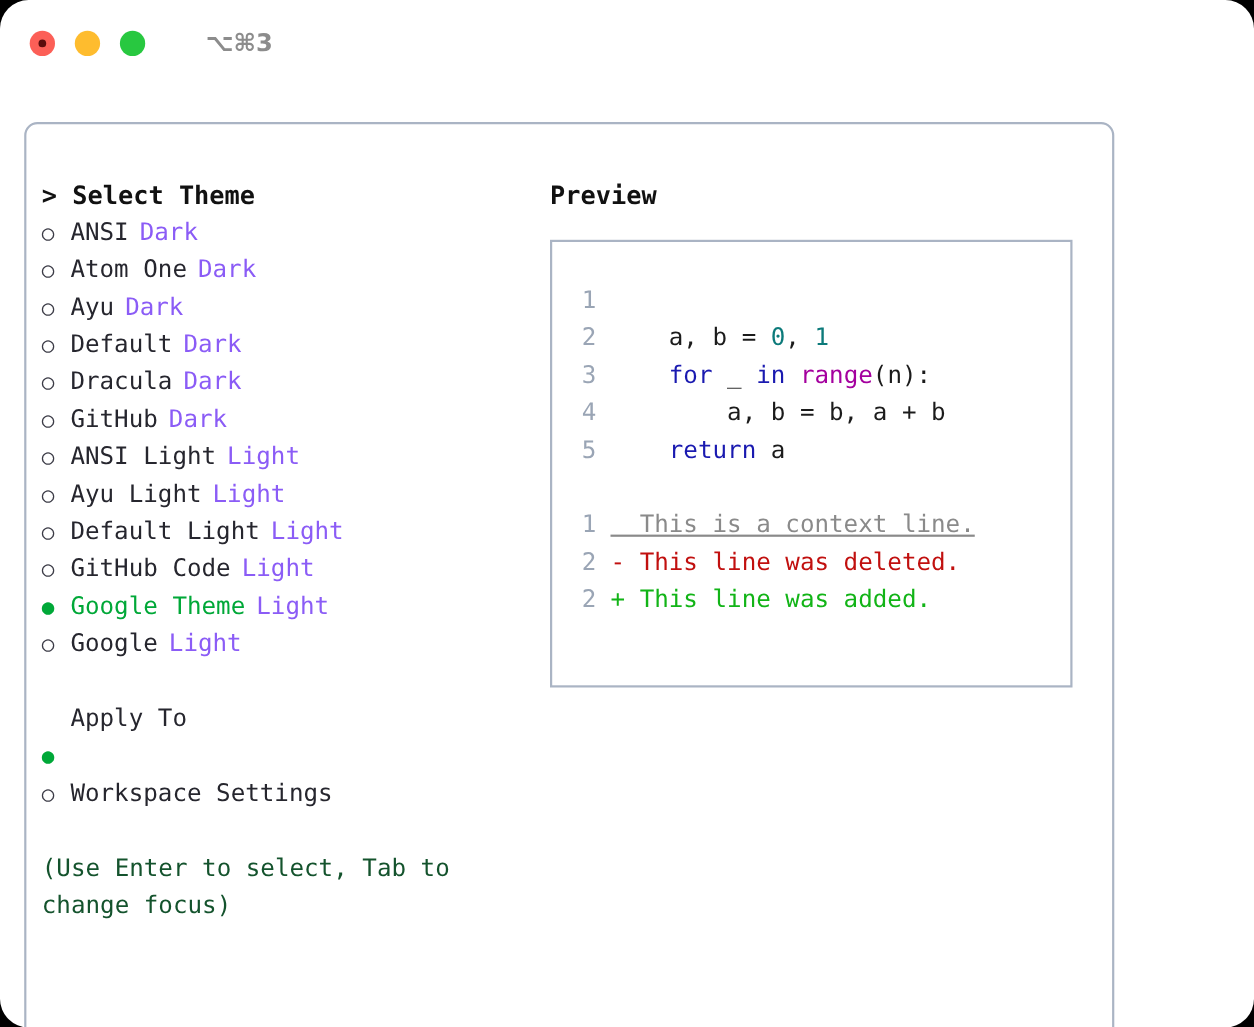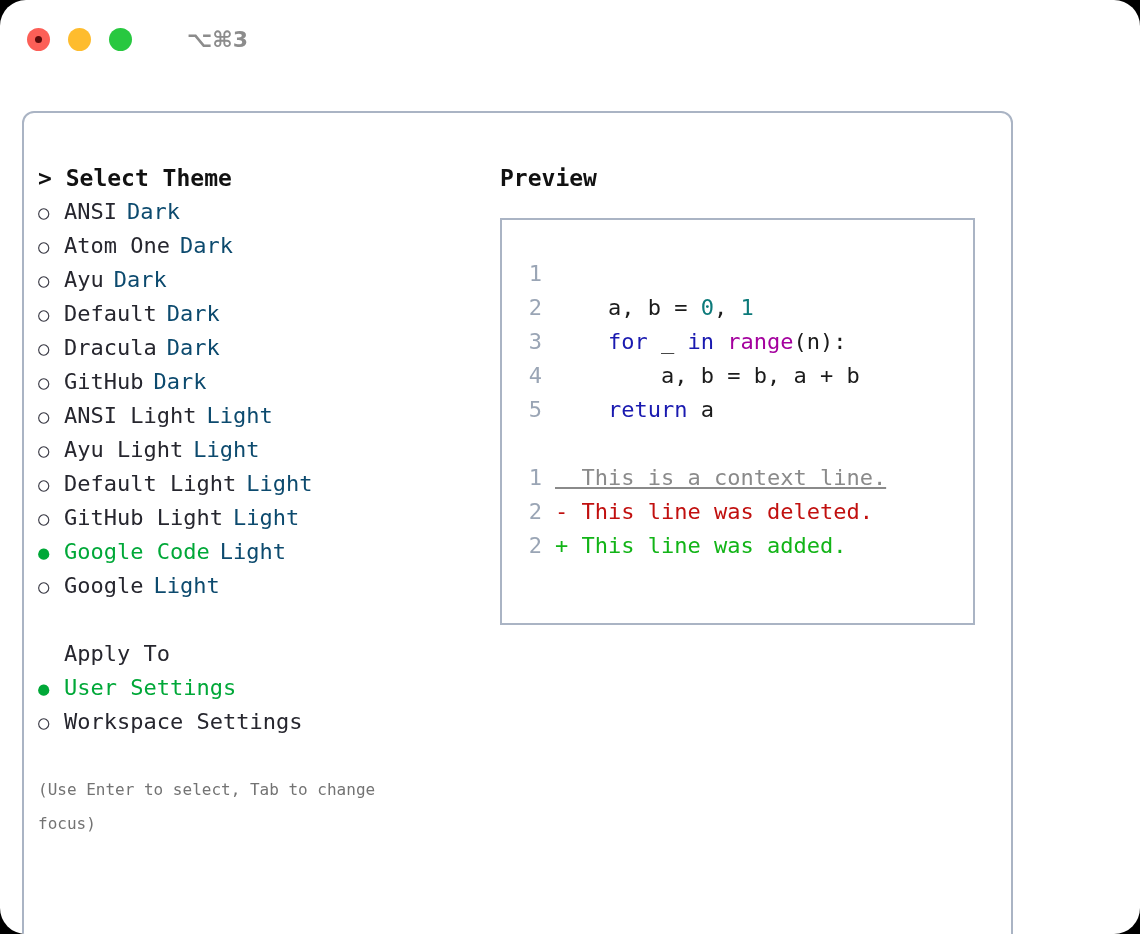--- a/index.html
+++ b/index.html
@@ -129,40 +129,40 @@
   .marker.sel {
     color: #00a838;
   }
   .opt-label {
     color: #26262e;
   }
   .opt-label.sel {
     color: #00a838;
   }
   .opt-variant {
-    color: #0c4a6e;
+    color: #8b5cf6;
     margin-left: 10px;
   }
 
   .spacer-row { height: 34px; }
 
   .subheader {
     font-size: 22px;
     color: #26262e;
     line-height: 34px;
     height: 34px;
     padding-left: 26px;
     white-space: pre;
     font-family: "DejaVu Sans Mono", monospace;
   }
 
   #hint {
     margin-top: 34px;
-    font-size: 16px;
-    color: #737373;
+    font-size: 22px;
+    color: #14532d;
     line-height: 34px;
     width: 400px;
     font-family: "DejaVu Sans Mono", monospace;
   }
 
   
   #right-col {
     position: absolute;
     left: 476px;
     top: 48px;
@@ -241,30 +241,30 @@
         <div id="theme-list">
             <div class="opt-row"><span class="marker">○</span><span class="opt-label">ANSI</span><span class="opt-variant">Dark</span></div>
             <div class="opt-row"><span class="marker">○</span><span class="opt-label">Atom One</span><span class="opt-variant">Dark</span></div>
             <div class="opt-row"><span class="marker">○</span><span class="opt-label">Ayu</span><span class="opt-variant">Dark</span></div>
             <div class="opt-row"><span class="marker">○</span><span class="opt-label">Default</span><span class="opt-variant">Dark</span></div>
             <div class="opt-row"><span class="marker">○</span><span class="opt-label">Dracula</span><span class="opt-variant">Dark</span></div>
             <div class="opt-row"><span class="marker">○</span><span class="opt-label">GitHub</span><span class="opt-variant">Dark</span></div>
             <div class="opt-row"><span class="marker">○</span><span class="opt-label">ANSI Light</span><span class="opt-variant">Light</span></div>
             <div class="opt-row"><span class="marker">○</span><span class="opt-label">Ayu Light</span><span class="opt-variant">Light</span></div>
             <div class="opt-row"><span class="marker">○</span><span class="opt-label">Default Light</span><span class="opt-variant">Light</span></div>
-            <div class="opt-row"><span class="marker">○</span><span class="opt-label">GitHub Light</span><span class="opt-variant">Light</span></div>
-            <div class="opt-row"><span class="marker sel">●</span><span class="opt-label sel">Google Code</span><span class="opt-variant">Light</span></div>
+            <div class="opt-row"><span class="marker">○</span><span class="opt-label">GitHub Code</span><span class="opt-variant">Light</span></div>
+            <div class="opt-row"><span class="marker sel">●</span><span class="opt-label sel">Google Theme</span><span class="opt-variant">Light</span></div>
             <div class="opt-row"><span class="marker">○</span><span class="opt-label">Google</span><span class="opt-variant">Light</span></div>
           </div>
 
         <div class="spacer-row"></div>
 
         <div class="subheader">Apply To</div>
         <div id="apply-list">
-            <div class="opt-row"><span class="marker sel">●</span><span class="opt-label sel">User Settings</span></div>
+            <div class="opt-row"><span class="marker sel">●</span></div>
             <div class="opt-row"><span class="marker">○</span><span class="opt-label">Workspace Settings</span></div>
           </div>
 
         <div id="hint">(Use Enter to select, Tab to change focus)</div>
       </div>
 
       <div id="right-col">
         <div id="preview-title">Preview</div>
         <div id="preview-box">
           <div id="code-area">

